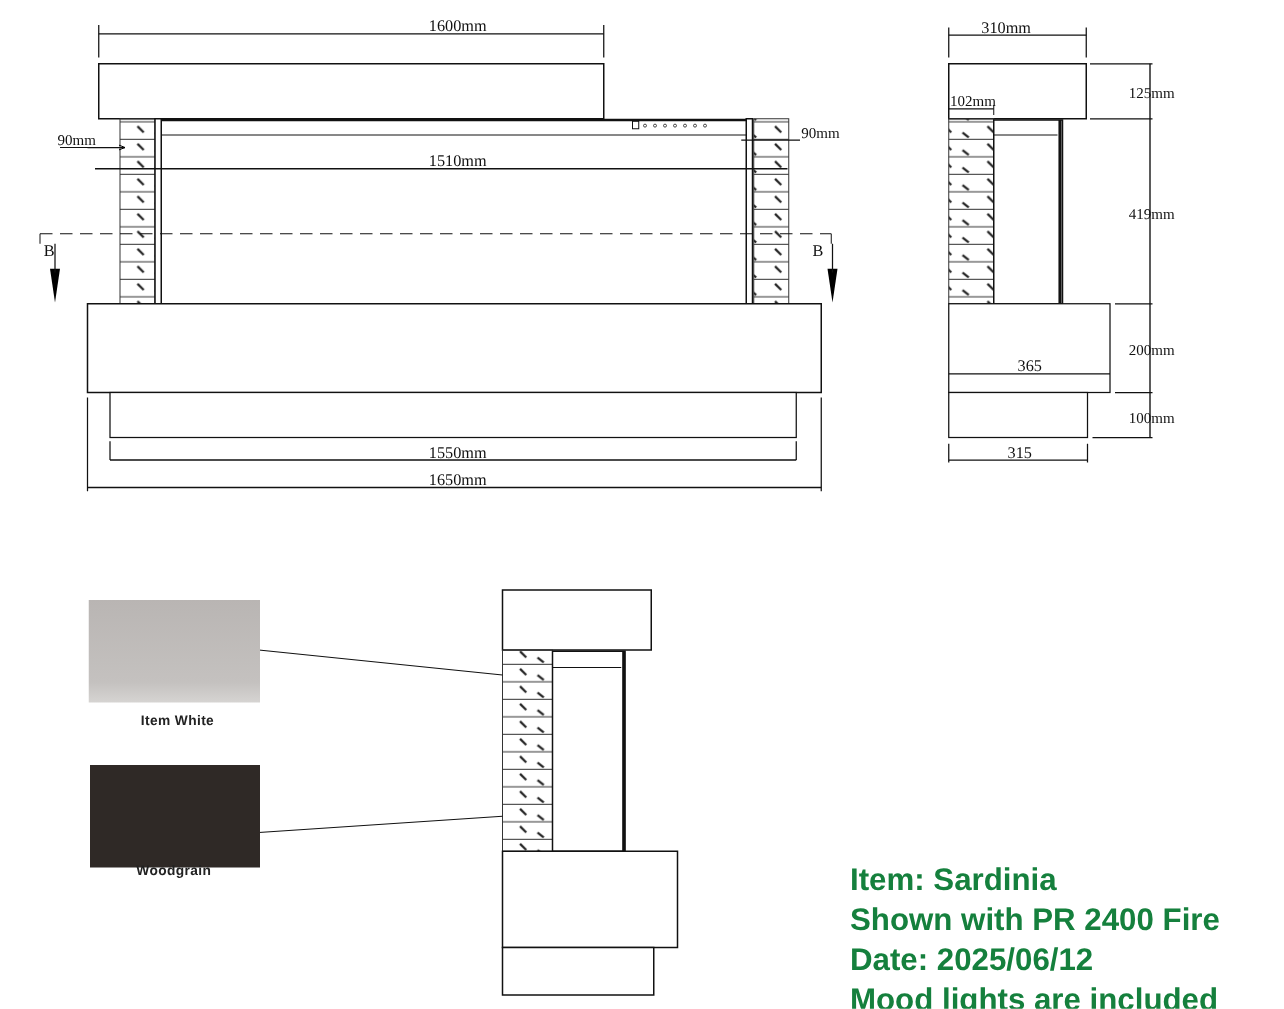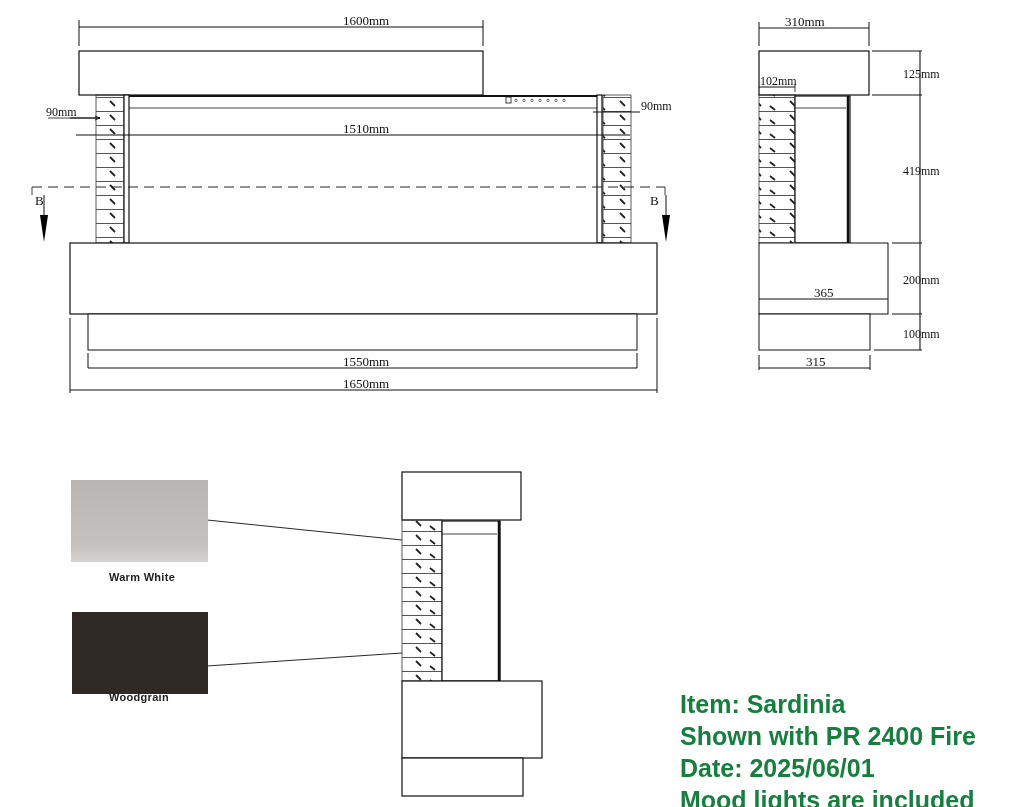--- a/index.html
+++ b/index.html
@@ -129,23 +129,23 @@
     <line x1="442" y1="534" x2="497" y2="534" stroke-width="0.8"></line>
     <line x1="499" y1="521" x2="499" y2="681" stroke-width="2.5"></line>
     <rect x="402" y="681" width="140" height="77" stroke-width="1.2" fill="#fff"></rect>
     <rect x="402" y="758" width="121" height="38" stroke-width="1.2" fill="#fff"></rect>
     <line x1="207" y1="520" x2="402" y2="540" stroke-width="0.9"></line>
     <line x1="207" y1="666" x2="402" y2="653" stroke-width="0.9"></line>
   </g>
 </svg>
 
 <div class="swatch" style="left:71px; top:480px; width:137px; height:82px; background:linear-gradient(#b9b5b3,#c4c1bf 80%,#d6d4d2);"></div>
-<div class="swatch-label" style="left:71px; top:571px; width:142px;">Warm White</div>
+<div class="swatch-label" style="left:71px; top:571px; width:142px;">Item White</div>
 
 <div class="swatch" style="left:72px; top:612px; width:136px; height:82px; background:#2f2926;"></div>
 <div class="swatch-label" style="left:71px; top:691px; width:136px;">Woodgrain</div>
 
 <div class="info">
   <div>Item: Sardinia</div>
   <div>Shown with PR 2400 Fire</div>
-  <div>Date: 2025/06/01</div>
+  <div>Date: 2025/06/12</div>
   <div>Mood lights are included</div>
 </div>
 
 </body></html>

